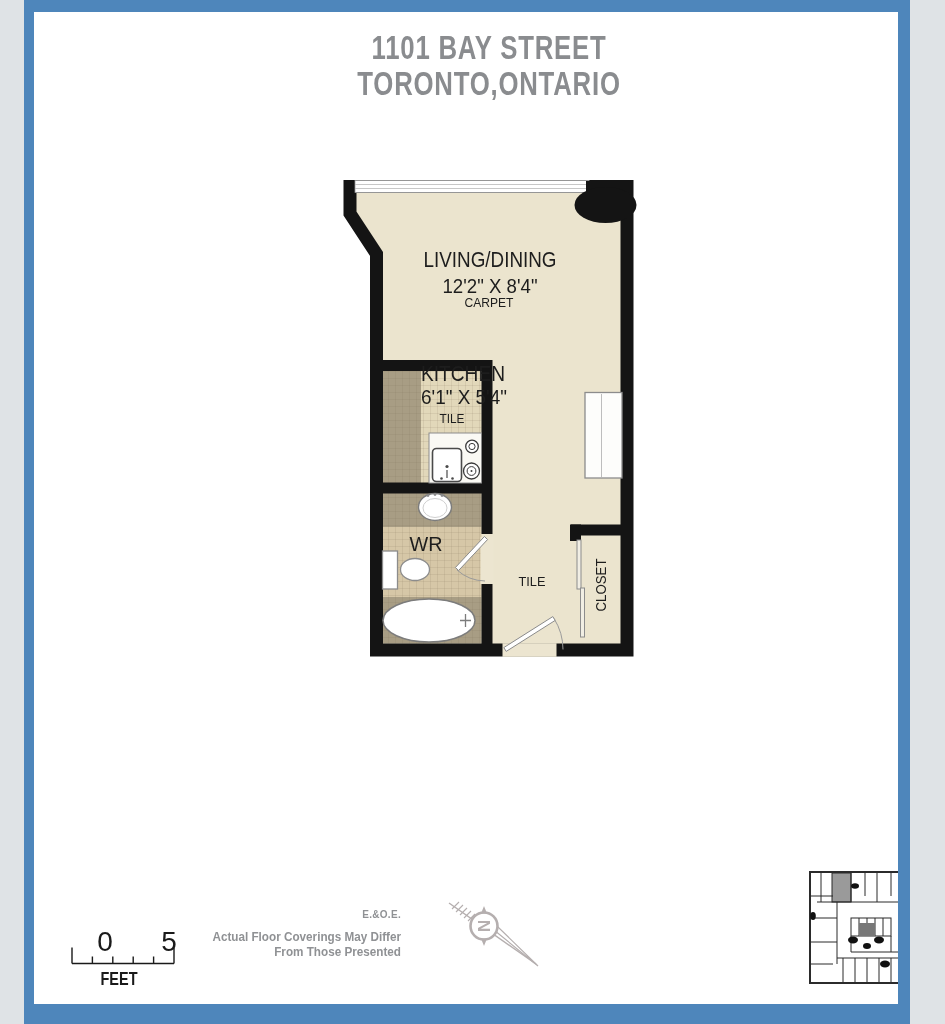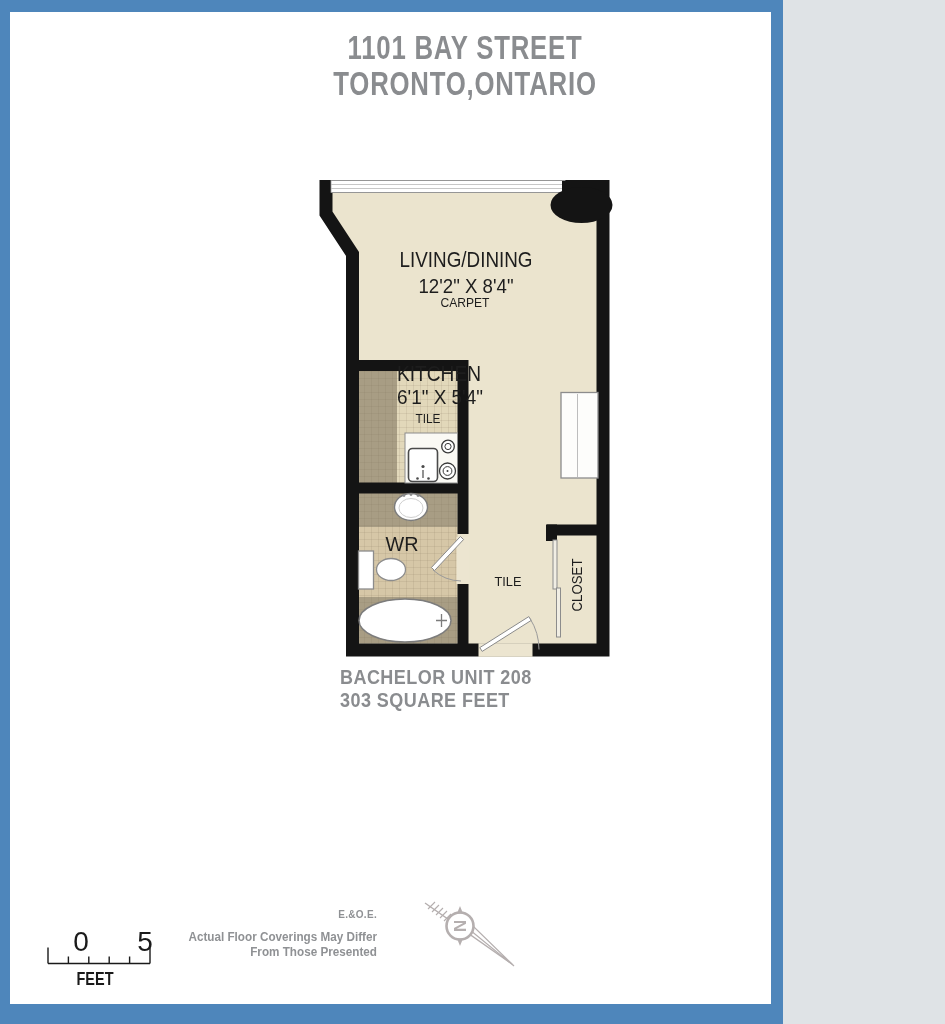--- a/index.html
+++ b/index.html
@@ -1,18 +1,18 @@
 <!DOCTYPE html>
 <html><head>
 <meta charset="utf-8">
 <style>
   html,body{margin:0;padding:0;background:#dfe3e6;}
   .page{
-    position:relative;width:783px;height:1024px;background:#ffffff;
-    font-family:"Liberation Sans", sans-serif;overflow:hidden;
+    position:relative;width:886px;height:1024px;background:#ffffff;
+    font-family:"Liberation Sans", sans-serif;overflow:hidden;margin-left:24px;
   }
   .frame{
     position:absolute;inset:0;pointer-events:none;z-index:50;
     border-style:solid;border-color:#4e86bb;
     border-width:12px 12px 20px 10px;
   }
   .title{
     position:absolute;left:0;top:30px;width:930px;text-align:center;
     color:#8a8c8f;font-weight:bold;font-size:33px;line-height:36px;
   }
@@ -144,24 +144,20 @@
     <text x="397" y="404" font-size="20" fill="#1d1d1d" textLength="86" lengthAdjust="spacingAndGlyphs">6'1" X 5'4"</text>
     <text x="428" y="423" font-size="12.5" fill="#1d1d1d" text-anchor="middle" textLength="25" lengthAdjust="spacingAndGlyphs">TILE</text>
 
     <text x="402" y="551" font-size="21" fill="#1d1d1d" text-anchor="middle" textLength="33" lengthAdjust="spacingAndGlyphs">WR</text>
 
     <text x="508" y="586" font-size="13.5" fill="#1d1d1d" text-anchor="middle" textLength="27" lengthAdjust="spacingAndGlyphs">TILE</text>
 
     <text x="582" y="585" font-size="15.5" fill="#1d1d1d" text-anchor="middle" textLength="53" lengthAdjust="spacingAndGlyphs" transform="rotate(-90 582 585)">CLOSET</text>
   </svg>
 
-  <div class="unit-label">
-    <span class="uline">BACHELOR UNIT 208</span>
-    <span class="uline">303 SQUARE FEET</span>
-  </div>
 
   <svg class="scale-svg" viewBox="38 915 135 80">
     <text x="81" y="951" font-size="28" fill="#1a1a1a" text-anchor="middle">0</text>
     <text x="145" y="951" font-size="28" fill="#1a1a1a" text-anchor="middle">5</text>
     <path d="M48,963.5 H150 M48,947.5 V963.5 M150,947.5 V963.5 M68.4,956.5 V963.5 M88.8,956.5 V963.5 M109.2,956.5 V963.5 M129.6,956.5 V963.5" stroke="#1a1a1a" stroke-width="1.4" fill="none"></path>
     <text x="95" y="985" font-size="19" font-weight="bold" fill="#1a1a1a" text-anchor="middle" textLength="37" lengthAdjust="spacingAndGlyphs">FEET</text>
   </svg>
 
   <div class="disclaimer">
     <div class="eoe">E.&amp;O.E.</div>

